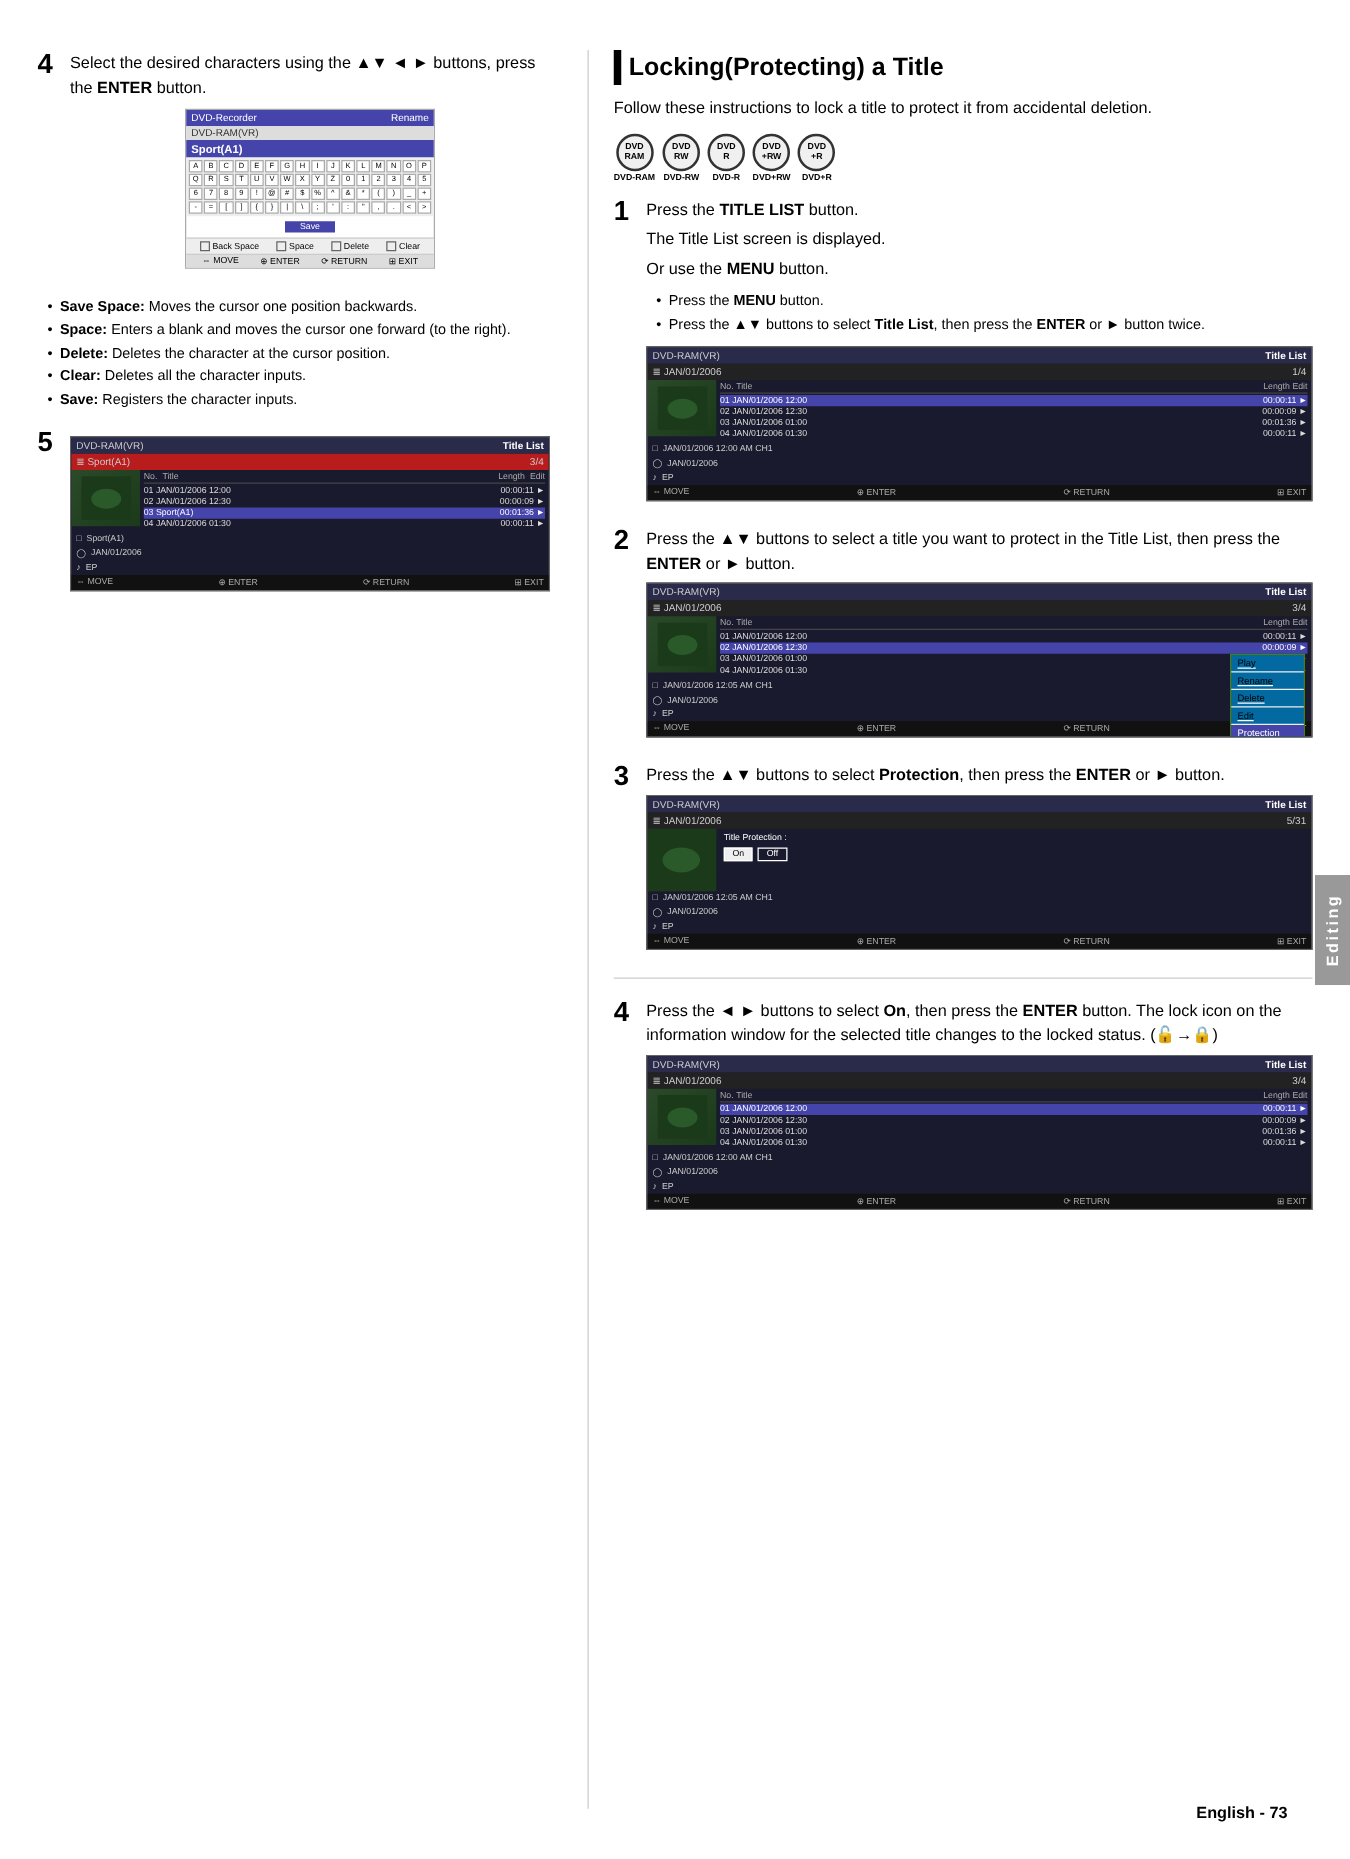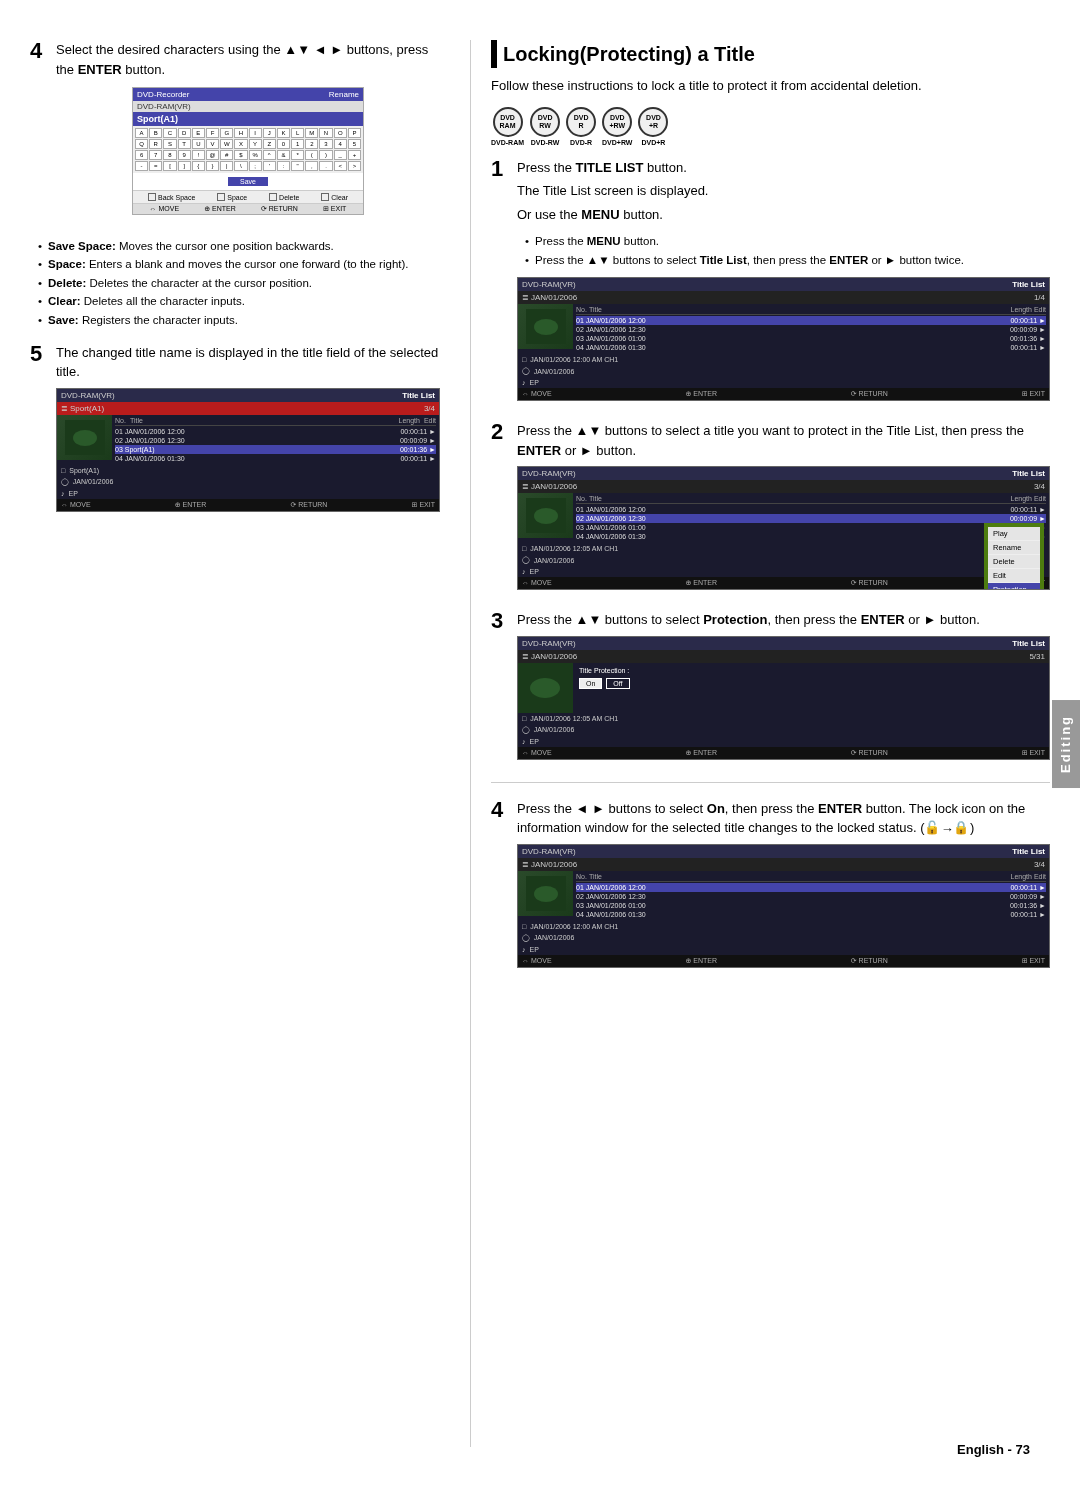--- a/index.html
+++ b/index.html
@@ -201,21 +201,21 @@
       display: flex;
       gap: 4px;
       align-items: center;
     }
 
     
     .rename-screen {
       border: 1px solid #aaa;
       background: #fff;
       margin: 8px auto;
-      width: 232px;
+      width: 200px;
       font-size: 9px;
     }
     .rename-header {
       display: flex;
       justify-content: space-between;
       background: #4444aa;
       color: #fff;
       padding: 2px 4px;
       font-size: 8px;
     }
@@ -279,28 +279,29 @@
       background: #4444aa;
       color: #fff;
       text-align: center;
       font-size: 7px;
       margin: 2px auto;
       padding: 1px 0;
     }
 
     
     .context-menu {
-      background: #e5e5e5;
-      border: 4px solid #4d7c0f;
+      background: #0369a1;
+      border: 1px solid #4d7c0f;
       position: absolute;
       right: 5px;
       top: 30px;
       width: 60px;
       z-index: 10;
       font-size: 7.5px;
+      text-decoration: underline;
     }
     .context-menu-item {
       padding: 2px 5px;
       border-bottom: 1px solid #eee;
       color: #000;
     }
     .context-menu-item.active {
       background: #4444aa;
       color: #fff;
     }
@@ -488,21 +489,20 @@
       <li><b>Save Space:</b> Moves the cursor one position backwards.</li>
       <li><b>Space:</b> Enters a blank and moves the cursor one forward (to the right).</li>
       <li><b>Delete:</b> Deletes the character at the cursor position.</li>
       <li><b>Clear:</b> Deletes all the character inputs.</li>
       <li><b>Save:</b> Registers the character inputs.</li>
     </ul>
 
     <div class="step-block" style="margin-top:14px;">
       <div class="step-num">5</div>
       <div class="step-content">
-        <p>The changed title name is displayed in the title field of the selected title.</p>
 
         <div class="small-screen">
           <div class="screen-header">
             <span>DVD-RAM(VR)</span>
             <span class="screen-header-title">Title List</span>
           </div>
           <div class="screen-header" style="background:#b91c1c;">
             <span>≣ Sport(A1)</span>
             <span>3/4</span>
           </div>

